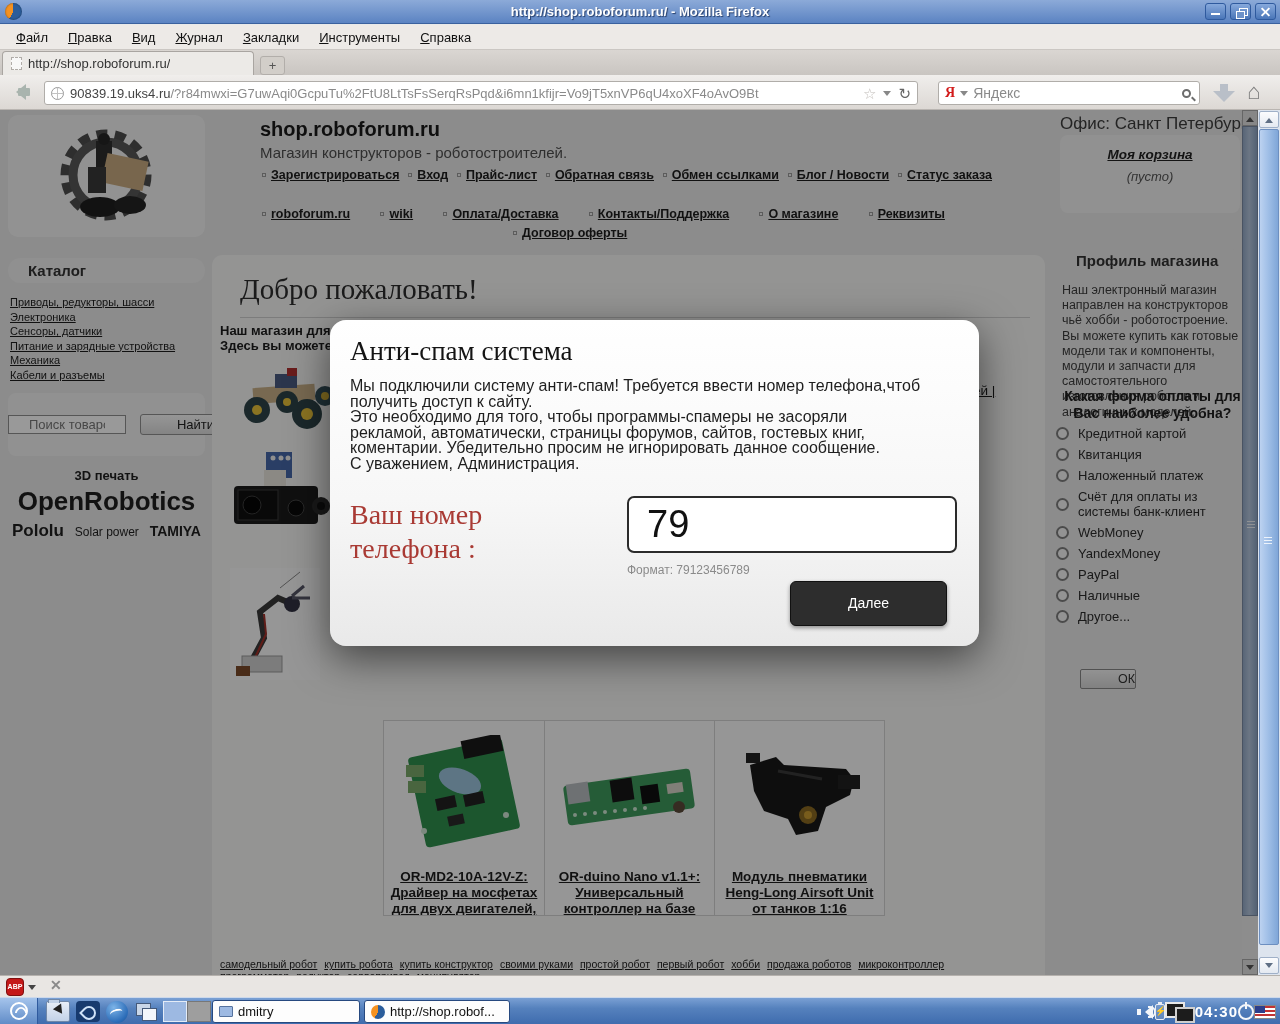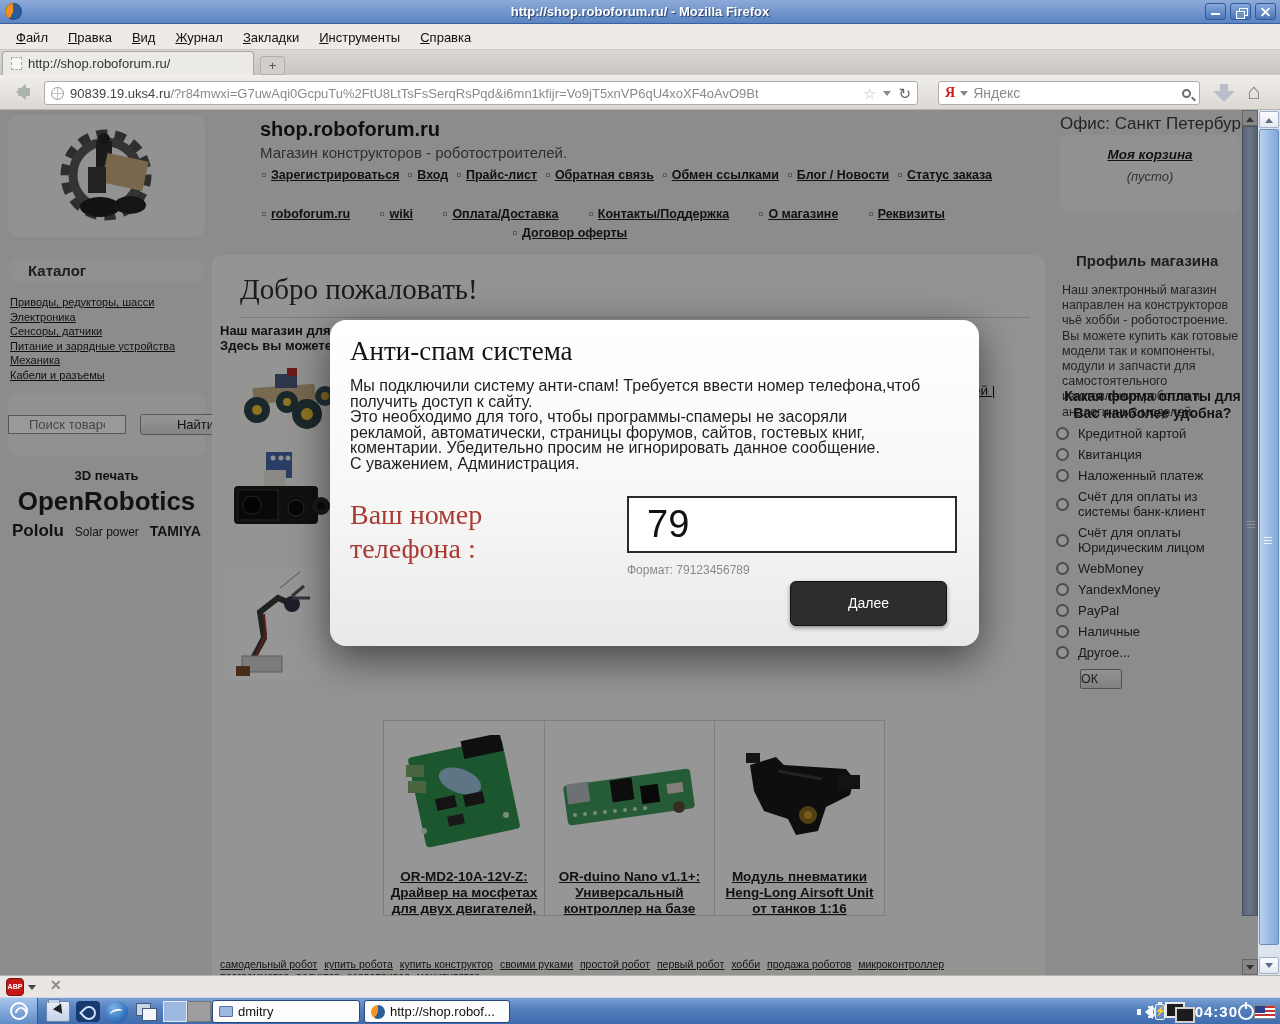--- a/index.html
+++ b/index.html
@@ -132,23 +132,23 @@
   .cart-title { display:inline-block; margin-top:12px; font-size:13.5px; font-weight:bold; text-decoration:underline; color:#222; }
   .cart-empty { margin-top:6px; font-size:13px; color:#555; }
   .profile-pill { position:absolute; left:1060px; top:138px; width:180px; height:25px; background:#e9e9e9;
     border-radius:12px; font-size:15px; font-weight:600; color:#333; line-height:25px; padding-left:16px; }
   .profile-text { position:absolute; left:1062px; top:173px; width:182px; font-size:12.5px; line-height:15.2px; color:#3d3d3d; }
   .poll-q { position:absolute; left:1060px; top:278px; width:185px; text-align:center; font-size:14px; font-weight:bold; color:#1f1f1f; line-height:17px; }
   .polls { position:absolute; left:1056px; top:316px; width:192px; }
   .poll-row { display:flex; align-items:center; margin-bottom:6px; }
   .radio { flex:0 0 13px; width:13px; height:13px; border:2px solid #7e7e7e; border-radius:50%; background:#f6f6f6; margin-right:9px; }
   .poll-label { font-size:13px; color:#2c2c2c; line-height:15px; }
-  .ok-btn { position:absolute; left:1080px; top:559px; width:42px; height:20px;
+  .ok-btn { position:absolute; left:1080px; top:559px; width:56px; height:20px;
     background:linear-gradient(#f4f4f4,#d7d7d7); border:1px solid #888; border-radius:2px;
-    font-size:12.5px; color:#333; text-align:left; line-height:18px; }
+    font-size:12.5px; color:#333; text-align:right; line-height:18px; }
 
   
   .in-scroll { position:absolute; left:1242px; top:0; width:16px; height:865px; background:#ececec; }
   .in-scroll .sbtn { position:absolute; left:0; width:16px; height:16px; background:#e2e2e2; border:1px solid #aaa; text-align:center; }
   .in-scroll .sbtn.up { top:0; } .in-scroll .sbtn.down { bottom:0; }
   .in-thumb { position:absolute; left:0; top:16px; width:16px; height:790px;
     background:linear-gradient(90deg,#93a9c6,#b3c5dc 45%,#8ba2c1); border:1px solid #7a8ba3; }
   .grip { position:absolute; left:4px; top:50%; width:8px; height:7px;
     background:repeating-linear-gradient(#fff 0 1px,transparent 1px 3px); opacity:.8; }
   .arrow-up { width:0;height:0;border:4px solid transparent;border-bottom:5px solid #555;margin:2px auto 0; }
@@ -166,21 +166,21 @@
 
   
   .modal { position:absolute; left:330px; top:210px; width:649px; height:326px; z-index:6;
     background:linear-gradient(180deg,#ffffff 0%,#f7f7f7 55%,#e9e9e9 100%);
     border-radius:16px; box-shadow:0 12px 40px rgba(0,0,0,.55); }
   .modal-title { position:absolute; left:20px; top:16px; font-family:"Liberation Serif",serif; font-size:27px; color:#141414; }
   .modal-body { position:absolute; left:20px; top:58px; width:575px; font-size:16px; line-height:15.5px; color:#1e1e1e; }
   .phone-label { position:absolute; left:20px; top:178px; width:170px; font-family:"Liberation Serif",serif;
     font-size:28px; line-height:34px; color:#a93a34; }
   .phone-input { position:absolute; left:297px; top:176px; width:330px; height:57px; border:2px solid #2b2b2b;
-    border-radius:0; background:#fff; font-size:38px; padding-left:18px; color:#111;
+    border-radius:7px; background:#fff; font-size:38px; padding-left:18px; color:#111;
     font-family:"Liberation Sans",sans-serif; }
   .format-hint { position:absolute; left:297px; top:243px; font-size:12px; color:#8a8a8a; }
   .next-btn { position:absolute; left:460px; top:261px; width:157px; height:45px; background:#2d2d2d;
     border:1px solid #111; border-radius:6px; color:#fff; font-size:14px; text-align:center; line-height:43px;
     box-shadow:0 2px 4px rgba(0,0,0,.4); }
 
   
   .addonbar { position:absolute; left:0; top:975px; width:1280px; height:22px; background:#e9e6e3; border-top:1px solid #b5b1ad; }
   .abp { position:absolute; left:6px; top:2px; width:18px; height:18px; background:#c41818; border:1px solid #7e0f0f;
     border-radius:4px; color:#fff; font-size:7px; font-weight:bold; text-align:center; line-height:16px; }
@@ -492,24 +492,20 @@
       <div class="poll-row">
           <span class="radio"></span>
           <span class="poll-label">Наложенный платеж</span>
         </div>
       <div class="poll-row">
           <span class="radio"></span>
           <span class="poll-label">Счёт для оплаты из системы банк-клиент</span>
         </div>
       <div class="poll-row">
           <span class="radio"></span>
-          <span class="poll-label">Счёт для оплаты Юридическим лицом</span>
-        </div>
-      <div class="poll-row">
-          <span class="radio"></span>
           <span class="poll-label">WebMoney</span>
         </div>
       <div class="poll-row">
           <span class="radio"></span>
           <span class="poll-label">YandexMoney</span>
         </div>
       <div class="poll-row">
           <span class="radio"></span>
           <span class="poll-label">PayPal</span>
         </div>

